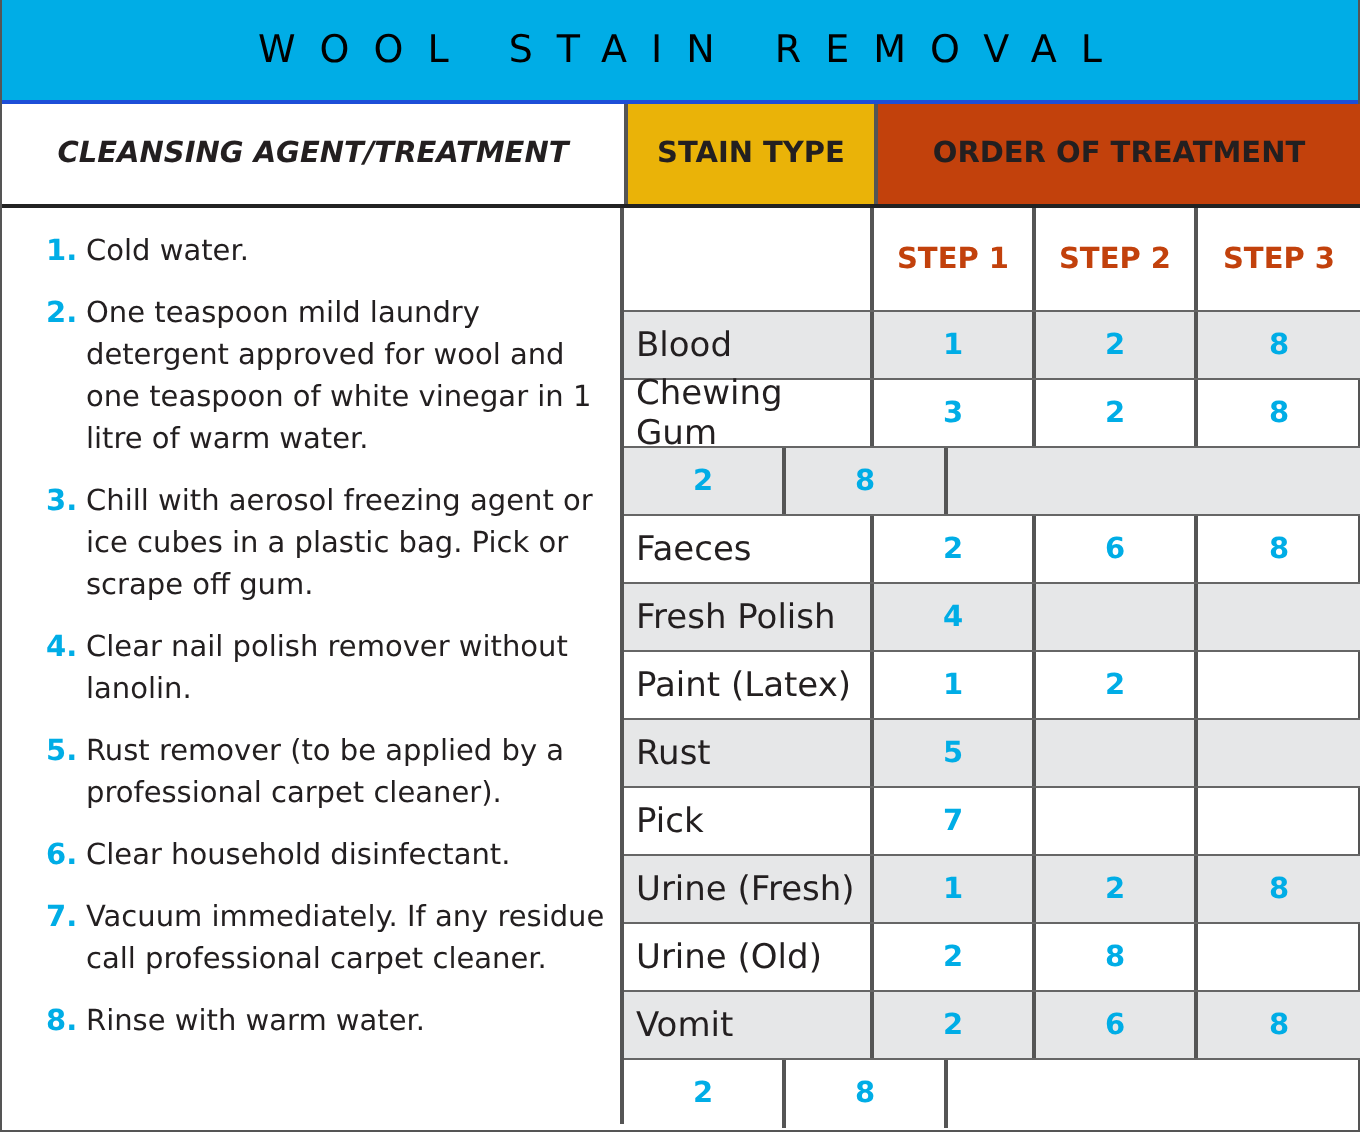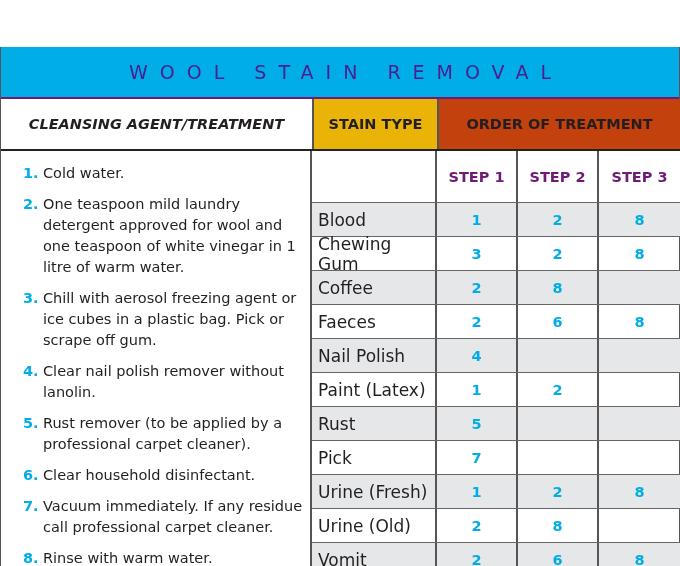--- a/index.html
+++ b/index.html
@@ -1,40 +1,40 @@
 <!DOCTYPE html>
 <html><head>
 <meta charset="utf-8">
 <style>
   html,body{margin:0;padding:0;background:#fff;}
   body{width:680px;height:566px;overflow:hidden;font-family:"DejaVu Sans","Liberation Sans",sans-serif;color:#231f20;}
   .wrap{position:relative;width:680px;height:566px;box-sizing:border-box;border:1px solid #555;border-top:none;}
-  .title{height:52px;background:#00ade6;color:#4c1d95;display:flex;align-items:center;justify-content:center;
-         font-size:19px;letter-spacing:12px;font-weight:normal;border-bottom:2px solid #701a75;box-sizing:border-box;padding-left:12px;margin-top:47px;}
+  .title{height:52px;background:#00ade6;color:#000000;display:flex;align-items:center;justify-content:center;
+         font-size:19px;letter-spacing:12px;font-weight:normal;border-bottom:2px solid #1d4ed8;box-sizing:border-box;padding-left:12px;}
   .grid{position:absolute;left:0;top:52px;width:679px;}
   .hdr{display:flex;height:52px;border-bottom:2px solid #222;box-sizing:border-box;}
   .hdr div{display:flex;align-items:center;justify-content:center;font-weight:bold;font-size:14.5px;box-sizing:border-box;}
   .h-agent{width:313px;background:#fff;border-right:2px solid #555;font-style:italic;}
   .h-stain{width:125px;background:#eab308;border-right:2px solid #555;}
   .h-order{flex:1;background:#c2410c;}
   .body{display:flex;}
   .agents{width:313px;border-right:2px solid #555;box-sizing:border-box;padding:12px 0 0 22px;height:458px;}
   .agent{display:flex;font-size:14.5px;line-height:21px;margin-bottom:10px;}
   .agent .num{color:#00ade6;font-weight:bold;width:20px;flex:none;}
   .agent .txt{width:260px;}
   .tbl{flex:1;}
   .row{display:flex;height:34px;border-bottom:1px solid #666;box-sizing:border-box;}
   .row.sub{height:52px;background:#fff;}
   .row.shade{background:#e6e7e8;}
   .row:last-child{border-bottom:none;}
   .c-stain{width:125px;border-right:2px solid #555;box-sizing:border-box;display:flex;align-items:center;padding-left:6px;font-size:17px;}
   .c-step{width:81px;border-right:2px solid #555;box-sizing:border-box;display:flex;align-items:center;justify-content:center;
           color:#00ade6;font-weight:bold;font-size:14.5px;}
   .c-step:last-child{border-right:none;flex:1;}
-  .row.sub .c-step{color:#701a75;font-size:14.5px;}
+  .row.sub .c-step{color:#c2410c;font-size:14.5px;}
 </style>
 </head>
 <body>
 
 <div class="wrap">
   <div class="title">WOOL STAIN REMOVAL</div>
   <div class="grid">
     <div class="hdr">
       <div class="h-agent">CLEANSING AGENT/TREATMENT</div>
       <div class="h-stain">STAIN TYPE</div>
@@ -88,33 +88,32 @@
             <div class="c-step">2</div>
             <div class="c-step">8</div>
           </div>
         <div class="row">
             <div class="c-stain">Chewing Gum</div>
             <div class="c-step">3</div>
             <div class="c-step">2</div>
             <div class="c-step">8</div>
           </div>
         <div class="row shade">
-            <div class="c-stain">Coffee</div>
             <div class="c-step">2</div>
             <div class="c-step">8</div>
             <div class="c-step"></div>
           </div>
         <div class="row">
             <div class="c-stain">Faeces</div>
             <div class="c-step">2</div>
             <div class="c-step">6</div>
             <div class="c-step">8</div>
           </div>
         <div class="row shade">
-            <div class="c-stain">Nail Polish</div>
+            <div class="c-stain">Fresh Polish</div>
             <div class="c-step">4</div>
             <div class="c-step"></div>
             <div class="c-step"></div>
           </div>
         <div class="row">
             <div class="c-stain">Paint (Latex)</div>
             <div class="c-step">1</div>
             <div class="c-step">2</div>
             <div class="c-step"></div>
           </div>

